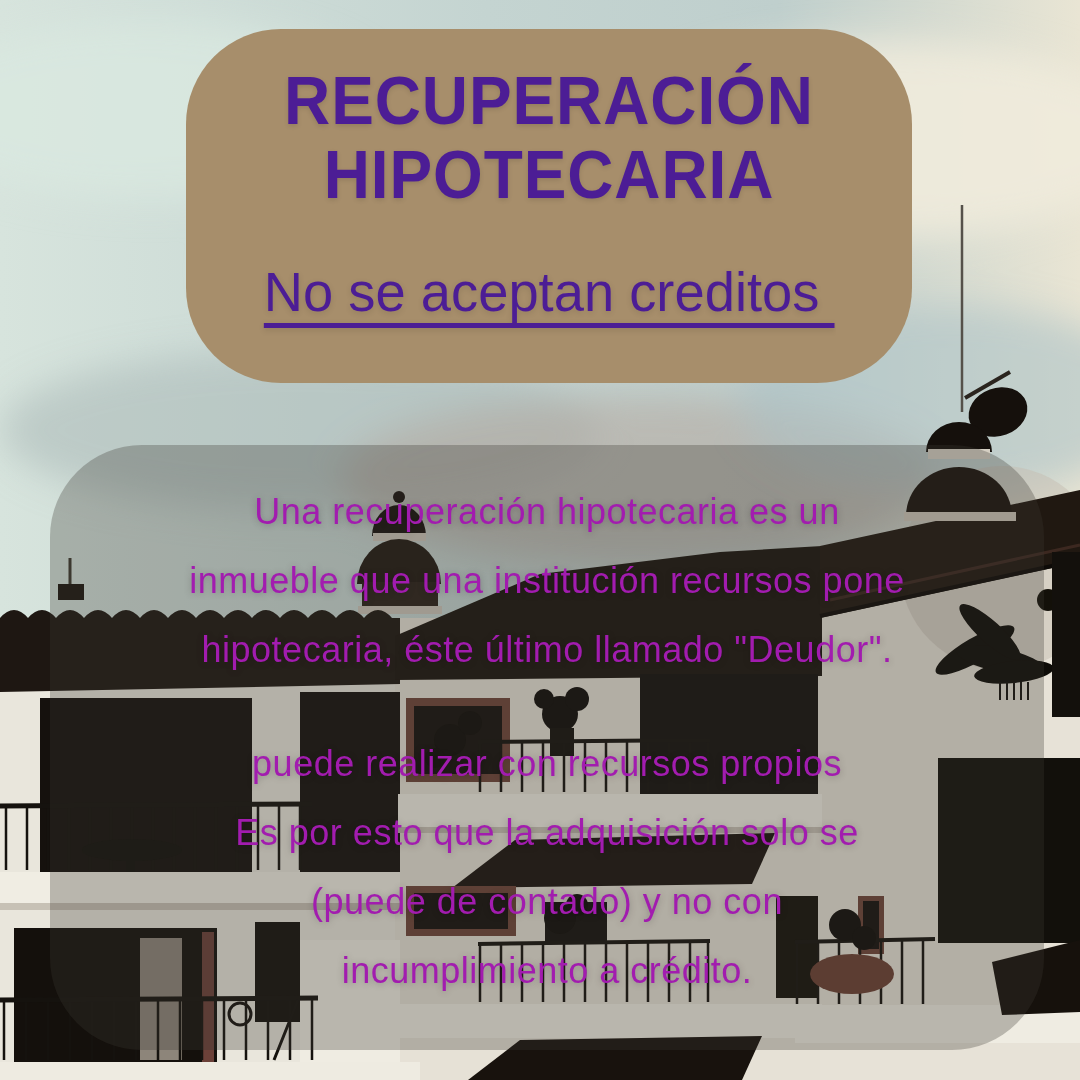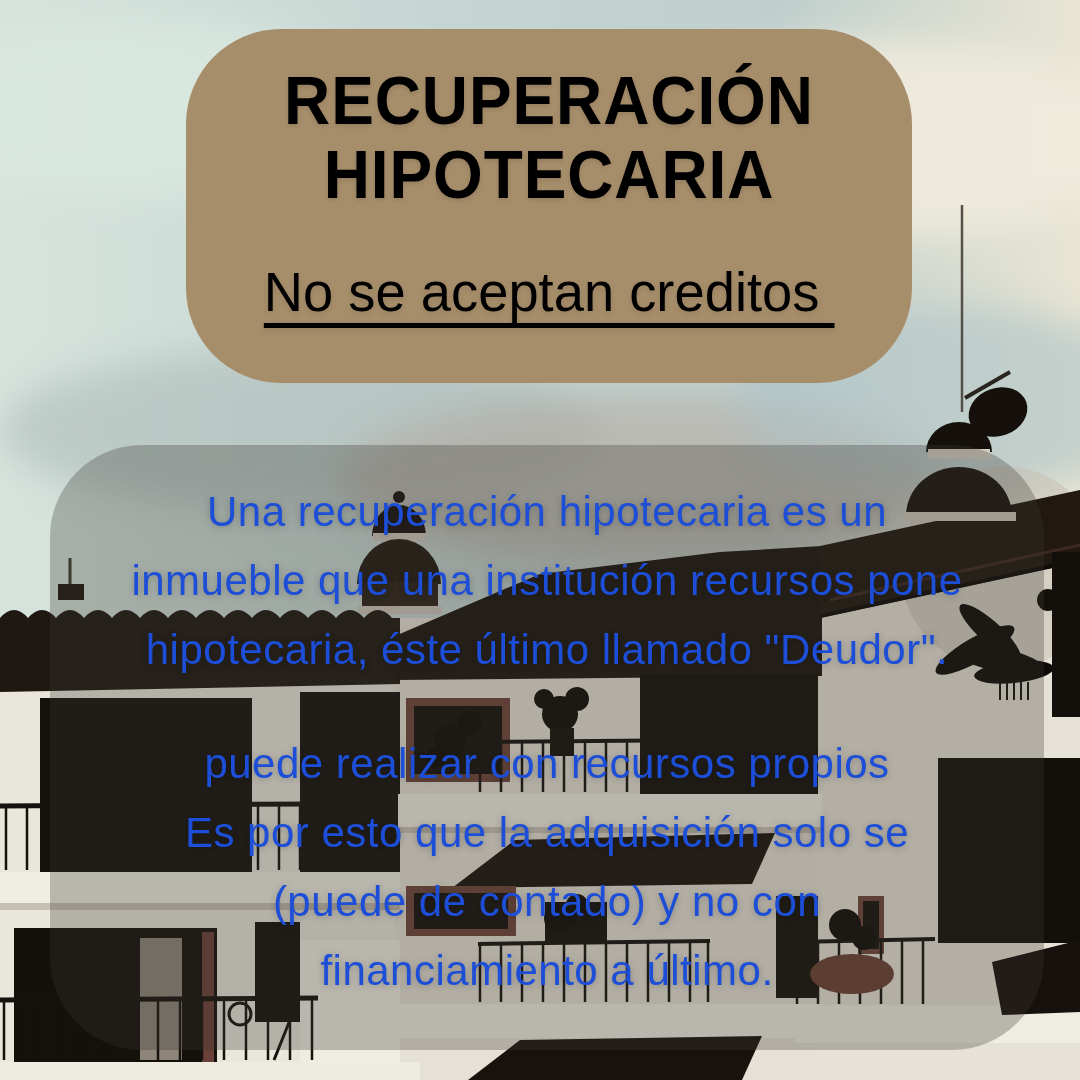--- a/index.html
+++ b/index.html
@@ -6,42 +6,42 @@
   .canvas{
     position:relative;width:1080px;height:1080px;overflow:hidden;
     font-family:"Liberation Sans",sans-serif;background:#c9d6d0;
   }
   .photo{position:absolute;inset:0;}
   .photo svg{display:block;width:1080px;height:1080px;}
 
   
   .tan-panel{
     position:absolute;left:186px;top:29px;width:726px;height:354px;
-    border-radius:95px;background:#a78e6b;text-align:center;color:#000000;
+    border-radius:95px;background:#a78e6b;text-align:center;color:#4c1d95;
   }
   .title{
     margin-top:34px;font-size:68px;font-weight:bold;line-height:74px;
     letter-spacing:1px;transform:scaleX(0.94);
     text-shadow:0 2px 6px rgba(0,0,0,0.12);
   }
   .subtitle{
     display:inline-block;margin-top:50px;font-size:56px;line-height:62px;
     transform:scaleX(0.97);
     text-decoration:underline;text-decoration-thickness:5px;text-underline-offset:12px;
     text-shadow:0 2px 6px rgba(0,0,0,0.12);
   }
 
   
   .dim-panel{
     position:absolute;left:50px;top:445px;width:994px;height:605px;
     border-radius:92px;background:rgba(58,55,49,0.30);
   }
   .body-text{
-    position:absolute;left:0;top:32px;width:100%;text-align:center;color:#1d4ed8;
-    font-size:42px;line-height:69px;letter-spacing:0.5px;
+    position:absolute;left:0;top:32px;width:100%;text-align:center;color:#a21caf;
+    font-size:36px;line-height:69px;letter-spacing:0.5px;
     text-shadow:0 1px 7px rgba(0,0,0,0.25);
   }
   .body-text .line{white-space:nowrap;}
   .para2{margin-top:45px;}
 </style>
 </head>
 <body>
 
 <div class="canvas">
 
@@ -249,21 +249,21 @@
     <div class="body-text">
       <div class="para1">
         <div class="line">Una recuperación hipotecaria es un</div>
         <div class="line">inmueble que una institución recursos pone</div>
         <div class="line">hipotecaria, éste último llamado "Deudor".</div>
       </div>
       <div class="para2">
         <div class="line">puede realizar con recursos propios</div>
         <div class="line">Es por esto que la adquisición solo se</div>
         <div class="line">(puede de contado) y no con</div>
-        <div class="line">financiamiento a último.</div>
+        <div class="line">incumplimiento a crédito.</div>
       </div>
     </div>
   </div>
 
   <div class="tan-panel">
     <div class="title">
       <div>RECUPERACIÓN</div>
       <div>HIPOTECARIA</div>
     </div>
     <div class="subtitle">No se aceptan creditos&nbsp;</div>

